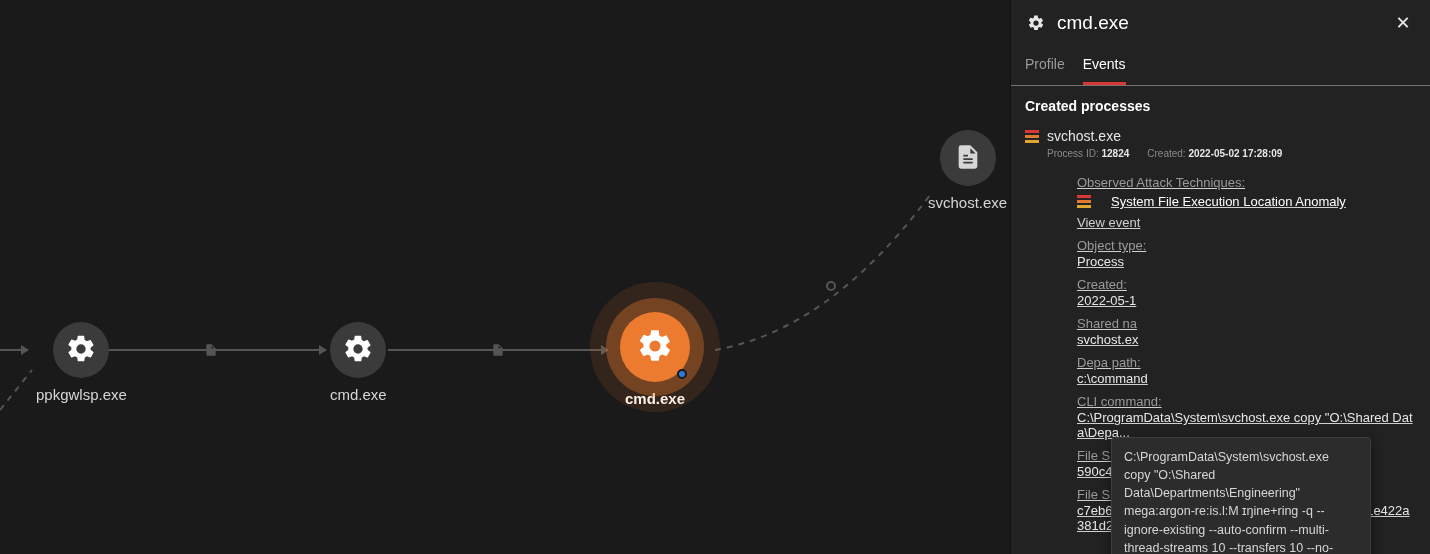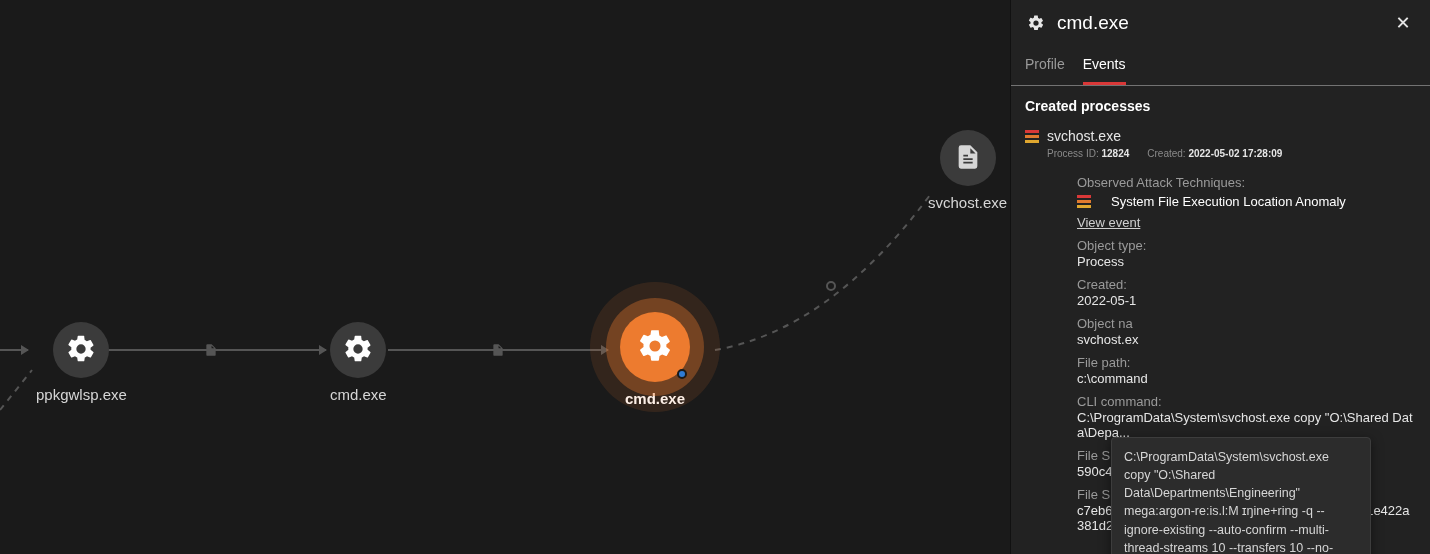--- a/index.html
+++ b/index.html
@@ -197,20 +197,21 @@
     color: #8a8a8a;
     font-size: 10px;
     display: flex;
     gap: 18px;
   }
   .proc-meta b { color: #e6e6e6; font-weight: 600; }
   .details {
     padding: 0 14px 0 66px;
     font-size: 13px;
     position: relative;
+    text-decoration: underline;
   }
   .detail-label { color: #9a9a9a; margin-top: 8px; }
   .detail-value { color: #e6e6e6; margin-top: 1px; word-break: break-all; }
   .attack-line {
     display: flex; align-items: center; gap: 20px;
     margin-top: 4px;
   }
   .attack-line .sev-bars { width: 14px; }
   .attack-line .atk-name { color: #ffffff; }
   .view-event {
@@ -363,24 +364,24 @@
       <div class="atk-name">System File Execution Location Anomaly</div>
     </div>
     <a class="view-event">View event</a>
 
     <div class="detail-label">Object type:</div>
     <div class="detail-value">Process</div>
 
     <div class="detail-label">Created:</div>
     <div class="detail-value">2022-05-1</div>
 
-    <div class="detail-label">Object na</div>
+    <div class="detail-label">Shared na</div>
     <div class="detail-value">svchost.ex</div>
 
-    <div class="detail-label">File path:</div>
+    <div class="detail-label">Depa path:</div>
     <div class="detail-value">c:\command</div>
 
     <div class="detail-label">CLI command:</div>
     <div class="detail-value">C:\ProgramData\System\svchost.exe copy "O:\Shared Data\Depa...</div>
 
     <div class="detail-label">File SHA-1:</div>
     <div class="detail-value">590c481868e8f63d542ad7a627d626238d218cac</div>
 
     <div class="detail-label">File SHA-256:</div>
     <div class="detail-value">c7eb63a06c80b8c725308d9a2952ec596ca93069f1e422a381d29e...</div>

